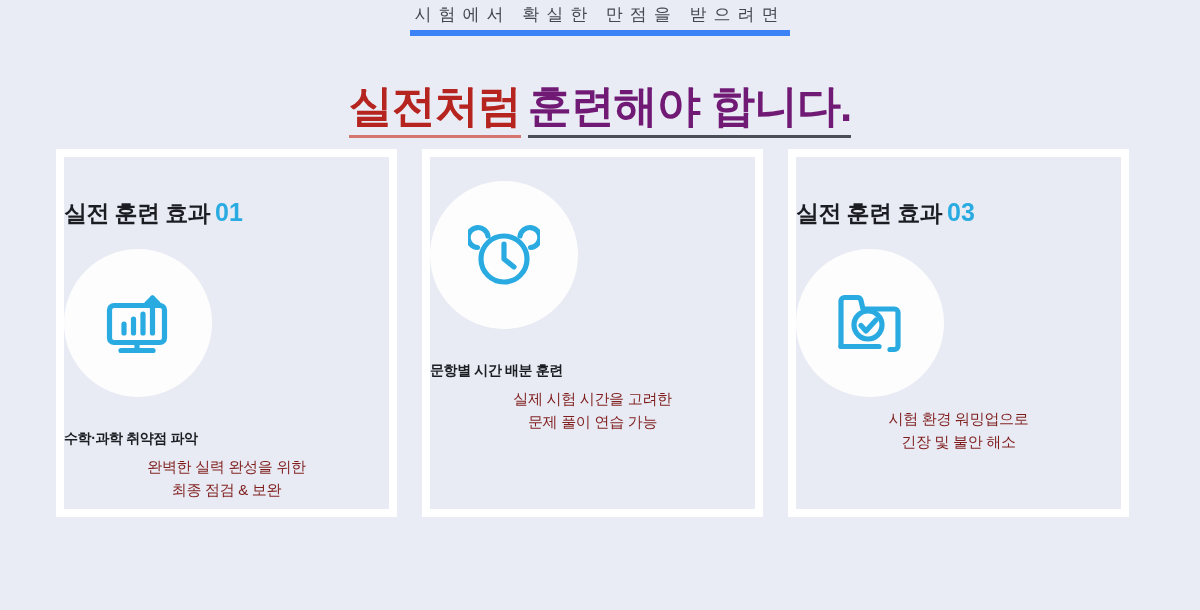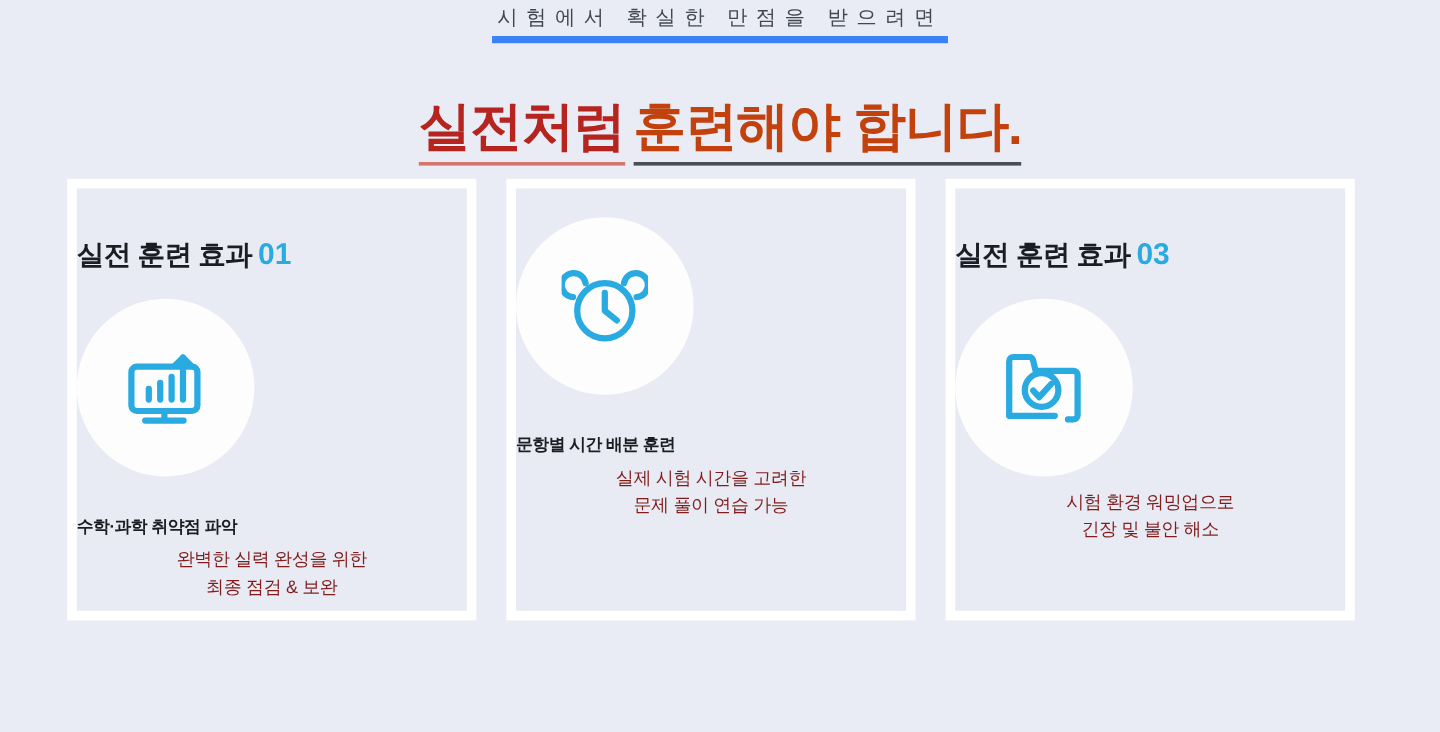--- a/index.html
+++ b/index.html
@@ -50,21 +50,21 @@
     font-weight: 700;
     letter-spacing: -1px;
     line-height: 1.18;
   }
   .headline .hl-red {
     color: #b5241f;
     border-bottom: 3px solid #d4756f;
     padding-bottom: 5px;
   }
   .headline .hl-dark {
-    color: #c2410c;
+    color: #701a75;
     border-bottom: 3px solid #4a4e57;
     padding-bottom: 5px;
   }
   .headline .hl-gap {
     display: inline-block;
     width: 7px;
   }
 
   
   .cards {

